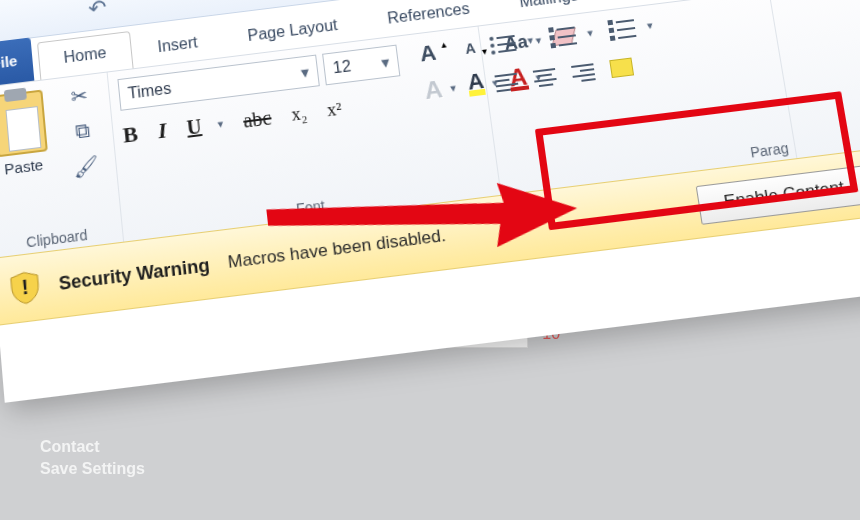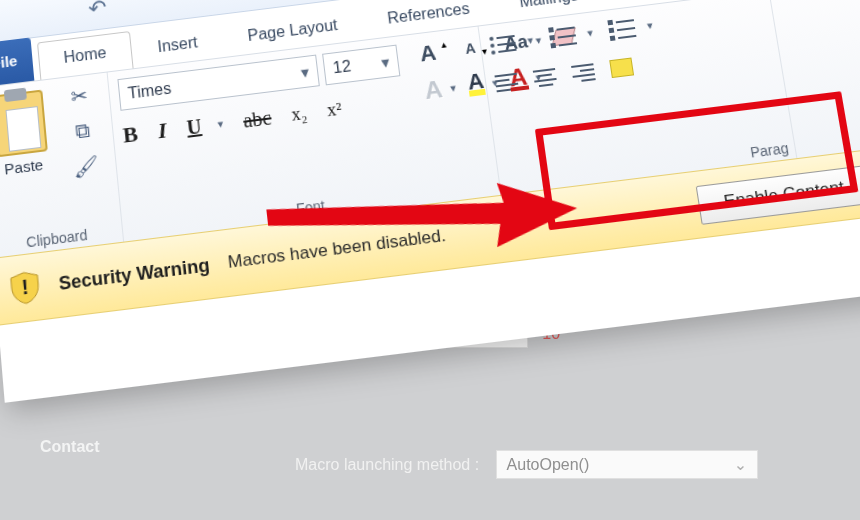--- a/index.html
+++ b/index.html
@@ -79,28 +79,22 @@
 </head>
 <body>
 
 <div class="bg-panel">
   <div class="bg-title">Macro-builder</div>
   <div class="bg-row" style="top:320px;">
     <span>XOR):</span>
     <span class="bg-field">7498</span>
     <span style="color:#e25b5b;margin-left:10px;">10</span>
   </div>
-  <div class="bg-row" style="top:450px;">
-    <span>Macro launching method :</span>
-    <span class="bg-field" style="min-width:220px;">
-      <span>AutoOpen()</span>
-      <span class="bg-chev">⌄</span>
-    </span>
-  </div>
   <div class="bg-side" style="top:398px;margin-top:40px;">Contact</div>
+  <div class="bg-side" style="top:460px;">Save Settings</div>
 </div>
 
 <div class="stage">
   <div class="word">
 
     <div class="qat">
       <span class="undo icon-btn">↶</span>
     </div>
 
     <div class="file-tab">File</div>

